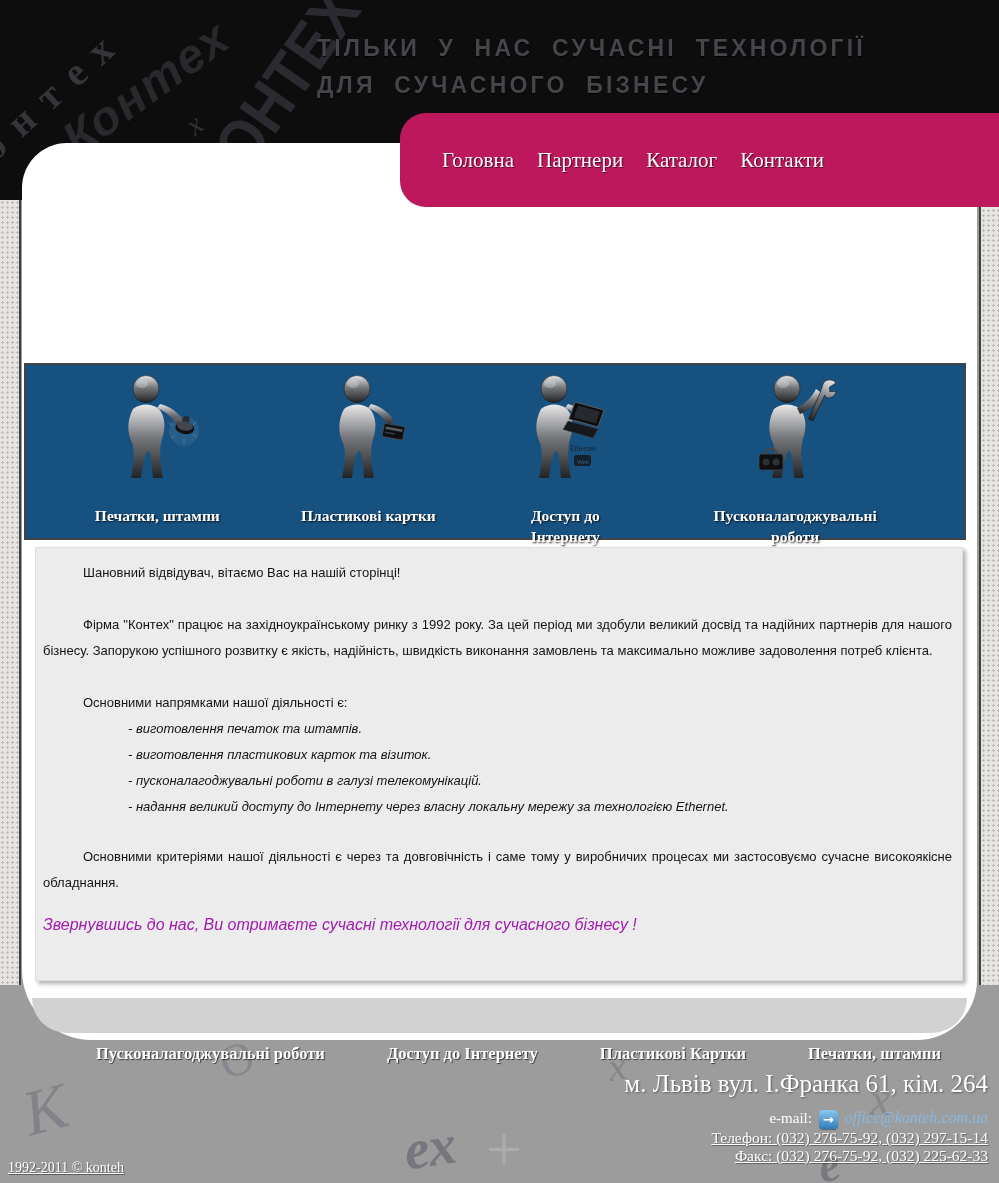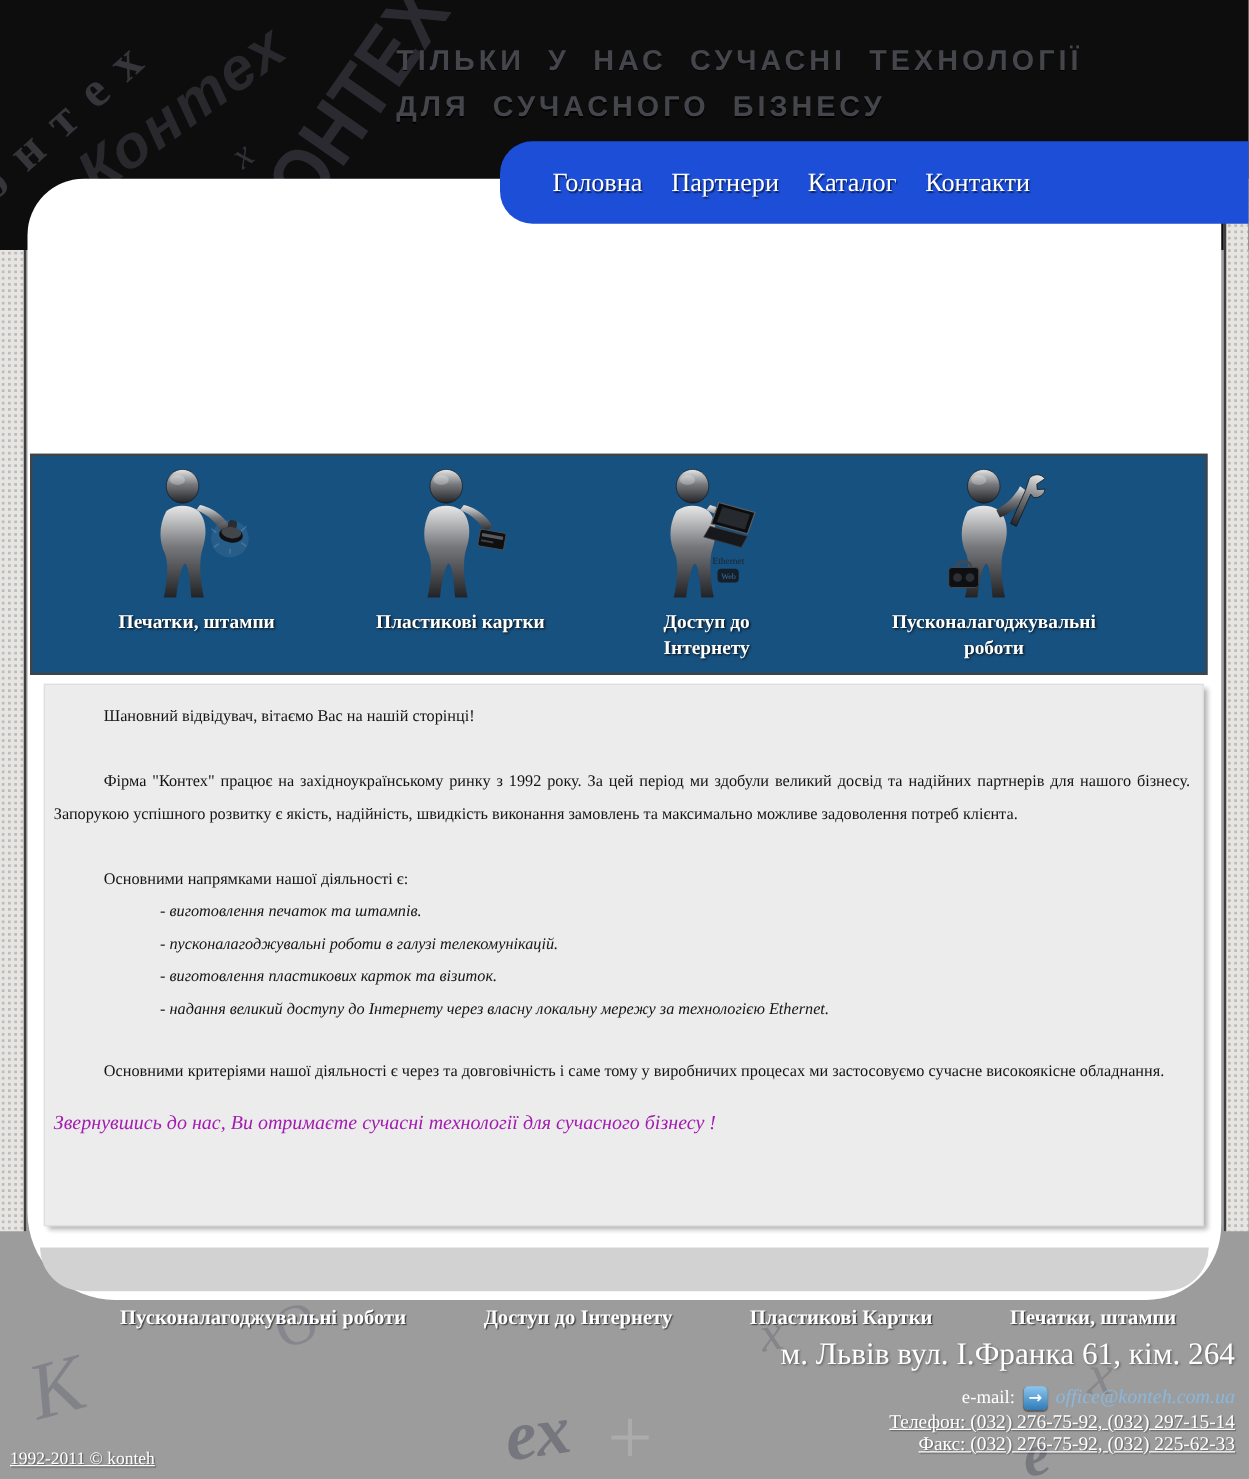--- a/index.html
+++ b/index.html
@@ -23,50 +23,50 @@
             word-spacing:9px; line-height:37px; text-shadow:0 1px 0 rgba(0,0,0,0.85); }
 
   
   .strip { position:absolute; z-index:2; background-color:#e7e5e2;
            background-image:radial-gradient(rgba(80,80,80,0.28) 1px, transparent 1.3px);
            background-size:5px 5px; }
   .strip-left  { left:0; top:200px; width:19px; height:785px; border-right:2px solid #3e3e40; }
   .strip-right { right:0; top:143px; width:18px; height:842px; border-left:2px solid #3e3e40; }
 
   
-  .nav { position:absolute; left:400px; top:113px; width:599px; height:66px;
-         background:#1d4ed8; border-radius:26px 0 0 26px; z-index:3;
+  .nav { position:absolute; left:400px; top:113px; width:599px; height:94px;
+         background:#be185d; border-radius:26px 0 0 26px; z-index:3;
          display:flex; align-items:center; padding-left:42px; box-sizing:border-box; }
   .nav-item { font:21px "Liberation Serif",serif; color:#ffffff; margin-right:23px;
               text-decoration:none; cursor:pointer; text-shadow:1px 1px 1px rgba(0,0,0,0.6); }
 
   
   .container { position:absolute; left:22px; top:143px; width:955px; height:897px;
                background:#ffffff; border-radius:45px 0 60px 70px; z-index:2; }
 
   
   .banner { position:absolute; left:2px; top:220px; width:942px; height:177px;
             background:#175180; border:2px solid #3f444a; box-sizing:border-box;
             display:flex; }
   .service { display:flex; flex-direction:column; align-items:center;
-             padding-top:10px; cursor:pointer; box-sizing:border-box; }
+             padding-top:10px; cursor:pointer; box-sizing:border-box;gap:18px; }
   .s1 { width:28%; } .s2 { width:17%; } .s3 { width:25%; } .s4 { width:24%; }
   .service .icon { width:112px; height:106px; display:block; }
   .service-label { font:bold 15.5px "Liberation Serif",serif; color:#ffffff;
                    text-align:center; line-height:21px; margin-top:6px;
                    text-shadow:1px 1px 2px rgba(0,0,0,0.85); }
   .s3 .service-label { max-width:112px; }
   .s4 .service-label { max-width:212px; }
 
   
   .content-box { position:absolute; left:13px; top:404px; width:928px; height:434px;
                  background:#ececec; border:1px solid #dedede; box-sizing:border-box;
                  box-shadow:3px 3px 4px rgba(0,0,0,0.3);
                  padding:12px 10px 0 7px; overflow:hidden;
-                 font-size:13px; line-height:26px; color:#141414;font-family:Liberation Serif, serif; }
+                 font-size:13px; line-height:26px; color:#141414; }
   .content-box p { margin:0; }
   .indent { text-indent:40px; }
   .just { text-align:justify; }
   .mb { margin-bottom:26px !important; }
   .bullet { margin-left:85px !important; font-style:italic; }
   .p2 { margin-top:24px !important; }
   .closing { margin:16px 14px 0 0 !important; font-style:italic;
              font-size:16px; color:#a21caf; }
 
   .bottom-strip { position:absolute; left:10px; right:10px; bottom:7px; height:35px;
@@ -233,22 +233,22 @@
         </span>
         <span class="service-label">Пусконалагоджувальні роботи</span>
       </div>
     </div>
 
     <div class="content-box">
       <p class="indent mb">Шановний відвідувач, вітаємо Вас на нашій сторінці!</p>
       <p class="indent just mb">Фірма "Контех" працює на західноукраїнському ринку з 1992 року. За цей період ми здобули великий досвід та надійних партнерів для нашого бізнесу. Запорукою успішного розвитку є якість, надійність, швидкість виконання замовлень та максимально можливе задоволення потреб клієнта.</p>
       <p class="indent">Основними напрямками нашої діяльності є:</p>
       <p class="bullet">- виготовлення печаток та штампів.</p>
+      <p class="bullet">- виготовлення пластикових карток та візиток.</p>
       <p class="bullet">- пусконалагоджувальні роботи в галузі телекомунікацій.</p>
-      <p class="bullet">- виготовлення пластикових карток та візиток.</p>
       <p class="bullet">- надання великий доступу до Інтернету через власну локальну мережу за технологією Ethernet.</p>
       <p class="indent just p2">Основними критеріями нашої діяльності є через та довговічність і саме тому у виробничих процесах ми застосовуємо сучасне високоякісне обладнання.</p>
       <p class="closing">Звернувшись до нас, Ви отримаєте сучасні технології для сучасного бізнесу !</p>
     </div>
 
     <div class="bottom-strip"></div>
   </div>
 
   <div class="nav">
     <a class="nav-item">Головна</a>

